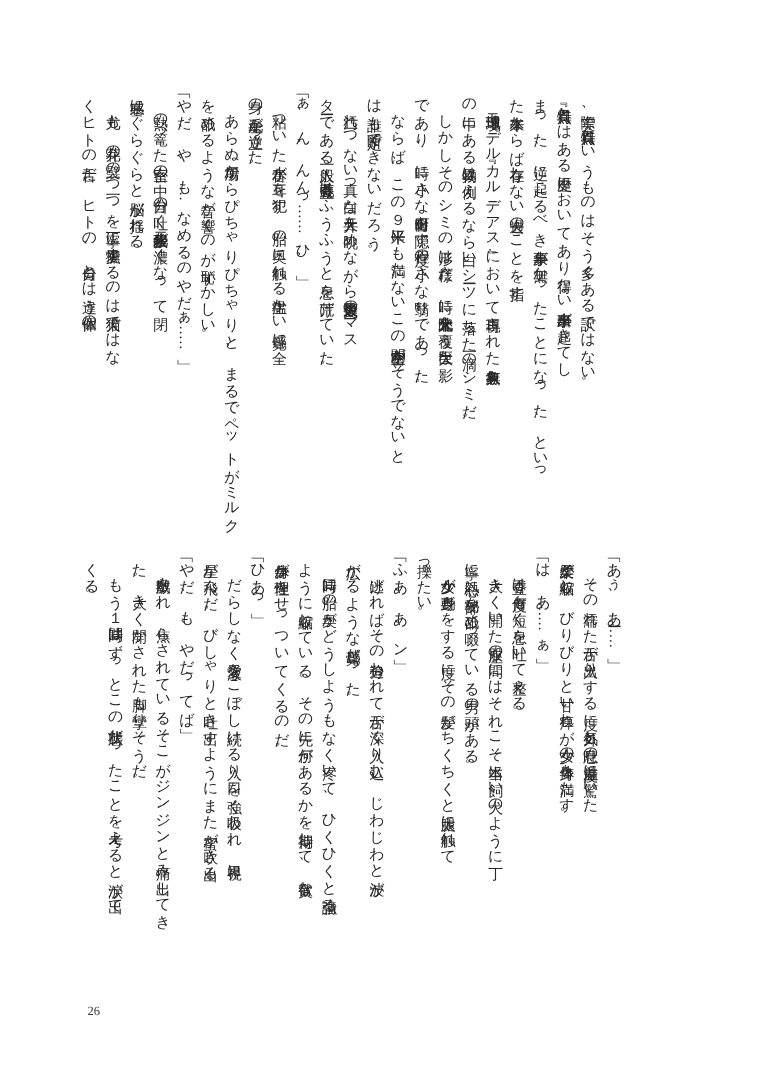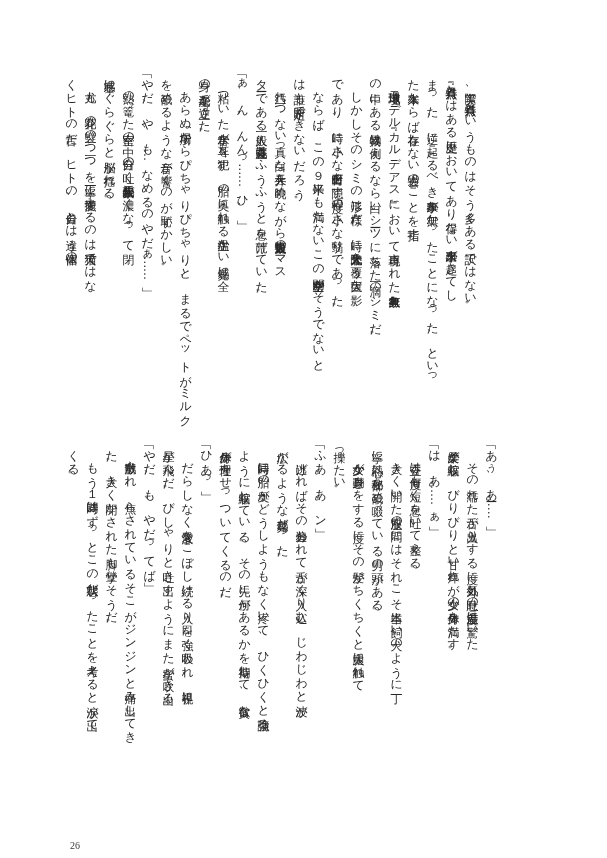--- a/index.html
+++ b/index.html
@@ -34,21 +34,21 @@
     top: 71px;
     right: 127px;
   }
   #bottom-dan {
     top: 442px;
     right: 106px;
   }
   .page-number {
     position: absolute;
     left: 70px;
-    top: 840px;
+    top: 804px;
     font-family: "Liberation Serif", "DejaVu Serif", serif;
     font-size: 10px;
     color: #3a3a3a;
   }
 </style>
 </head>
 <body>
 
 <div class="dan" id="top-dan">
     <p class="ind1">実際、特異点というものはそう多くある訳ではない。</p>

